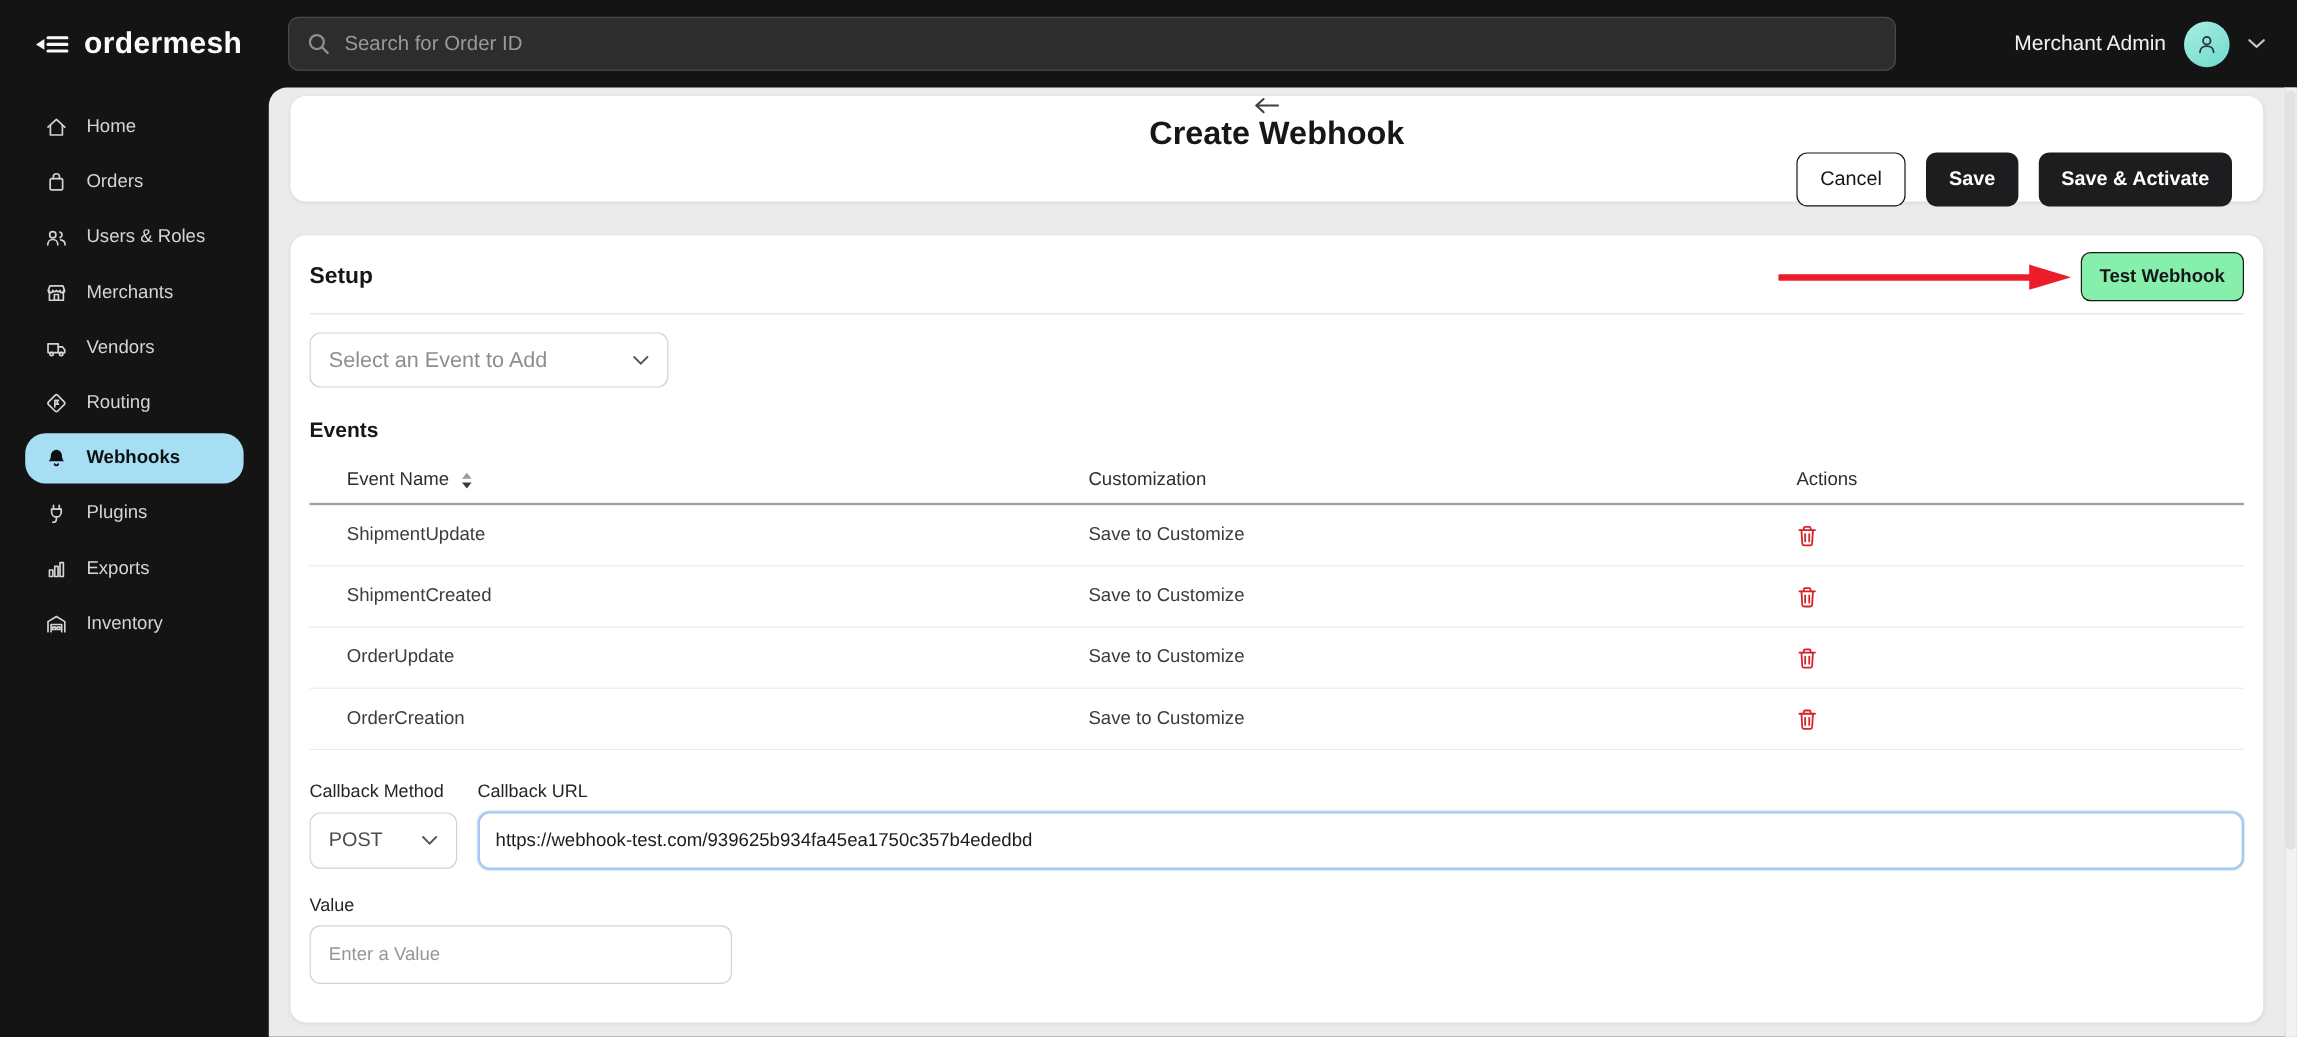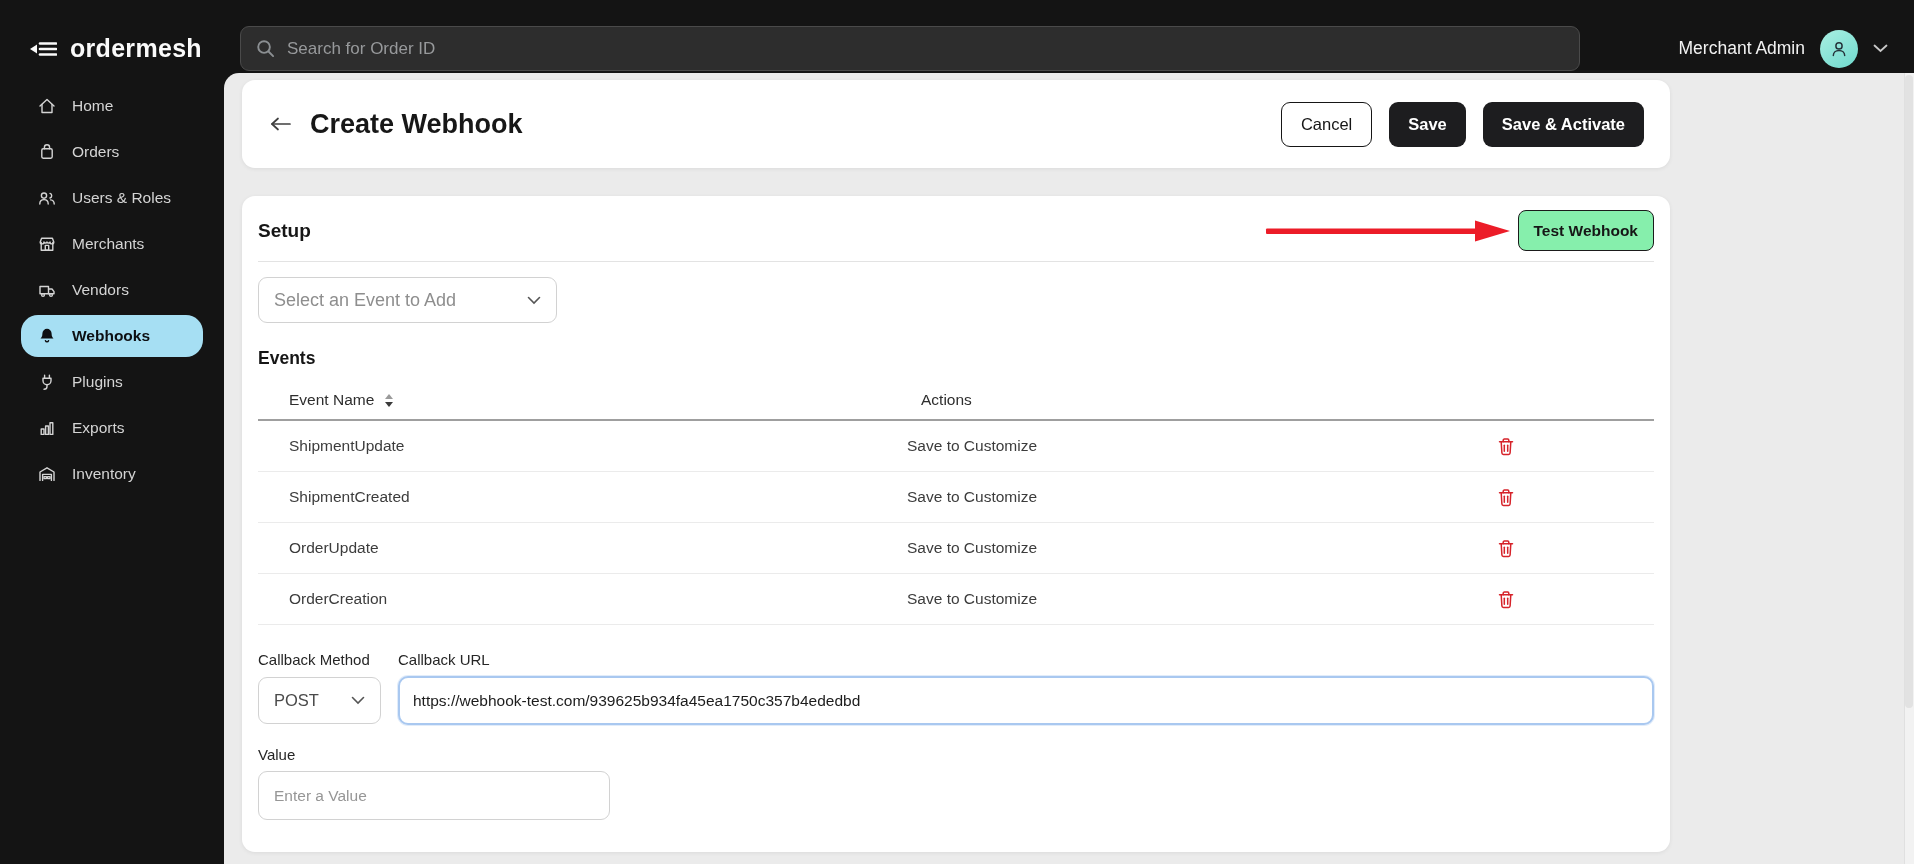--- a/index.html
+++ b/index.html
@@ -1,20 +1,20 @@
 <!DOCTYPE html>
 <html><head>
 <meta charset="utf-8">
 <style>
   * { margin:0; padding:0; box-sizing:border-box; }
   html,body { width:1914px; height:864px; overflow:hidden; background:#141414;
               font-family:"Liberation Sans", sans-serif; }
 
   
-  .topbar { position:absolute; left:0; top:12px; width:1914px; height:94px; background:#141414; }
+  .topbar { position:absolute; left:0; top:0; width:1914px; height:94px; background:#141414; }
   .logo-area { position:absolute; left:30px; top:0; height:73px; display:flex; align-items:center; gap:13px; }
   .logo-text { color:#fafafa; font-size:25px; font-weight:800; letter-spacing:.3px; }
   .searchbar { position:absolute; left:240px; top:14px; width:1340px; height:45px; background:#2d2d2d;
                border:1px solid #4a4a4a; border-radius:9px; display:flex; align-items:center; padding:0 15px; gap:12px; }
   .searchbar input { flex:1; background:transparent; border:none; outline:none; color:#22c55e; font-size:17px;
                      font-family:"Liberation Sans", sans-serif; }
   .searchbar input::placeholder { color:#97999b; }
   .user-area { position:absolute; right:26px; top:0; height:73px; display:flex; align-items:center; gap:15px; }
   .user-name { color:#f2f2f2; font-size:17.5px; }
   .avatar { width:38px; height:38px; border-radius:50%; background:linear-gradient(145deg,#a9efe2,#6fd9cd);
@@ -28,22 +28,22 @@
   .side-item.active { background:#a6dff3; color:#0d0f12; font-weight:700; border-radius:17px;
                       margin:2px 21px; padding-left:16px; height:42px; }
 
   
   .main { position:absolute; left:224px; top:73px; right:0; bottom:0; background:#ebebeb;
           border-top-left-radius:15px; }
   .scroll-track { position:absolute; right:0; top:0; width:10px; bottom:0; background:#f2f2f2;
                   border-left:1px solid #e0e0e0; }
   .scroll-thumb { position:absolute; top:2px; right:1px; width:8px; height:80%; background:#e2e2e2; border-radius:4px; }
 
-  .card { position:absolute; left:18px; width:1428px; background:#fff; border-radius:13px;
-          box-shadow:0 1px 4px rgba(0,0,0,.07); }
+  .card { position:absolute; left:18px; width:1644px; background:#fff; border-radius:13px;
+          box-shadow:0 1px 4px rgba(0,0,0,.07);flex-direction:column; }
 
   
   .card-header { top:7px; height:88px; display:flex; align-items:center; padding:0 26px; }
   .back-btn { margin-right:18px; display:flex; align-items:center; cursor:pointer; }
   .page-title { font-size:27px; font-weight:700; color:#171717; }
   .header-actions { margin-left:auto; display:flex; gap:17px; align-items:flex-start; }
   .btn { height:45px; border-radius:9px; font-size:16.5px; display:flex; align-items:center;
          padding:0 19px; cursor:pointer; white-space:nowrap; }
   .btn-outline { background:#fff; border:1px solid #161616; color:#161616; font-weight:500; }
   .btn-dark { background:#1d1d1f; color:#fff; border:none; font-weight:600; }
@@ -160,20 +160,27 @@
   </div>
   <div class="side-item">
     <svg width="20" height="20" viewBox="0 0 20 20" fill="none" stroke="currentColor" stroke-width="1.4" stroke-linejoin="round" stroke-linecap="round">
         <path d="M3 6.5 H11.5 V13.8 H3 Z"></path>
         <path d="M11.5 9 H15 l2 2.6 v2.2 h-5.5"></path>
         <circle cx="6" cy="15" r="1.4"></circle>
         <circle cx="14" cy="15" r="1.4"></circle>
       </svg>
     <span>Vendors</span>
   </div>
+  <div class="side-item">
+    <svg width="20" height="20" viewBox="0 0 20 20" fill="none" stroke="currentColor" stroke-width="1.4" stroke-linejoin="round" stroke-linecap="round">
+        <rect x="4.6" y="4.6" width="10.8" height="10.8" rx="1.6" transform="rotate(45 10 10)"></rect>
+        <path d="M8.7 13 V7.6 h3 l-1.2 1.6 1.2 1.6 h-3"></path>
+      </svg>
+    <span>Routing</span>
+  </div>
   <div class="side-item active">
     <svg width="20" height="20" viewBox="0 0 20 20">
         <path d="M10 2.8 a4.6 4.6 0 0 1 4.6 4.6 c0 3.1 1 4.2 1.9 5 H3.5 c.9-.8 1.9-1.9 1.9-5 A4.6 4.6 0 0 1 10 2.8 Z" fill="currentColor"></path>
         <path d="M8.5 14.8 a1.6 1.6 0 0 0 3 0" fill="none" stroke="currentColor" stroke-width="1.5" stroke-linecap="round"></path>
       </svg>
     <span>Webhooks</span>
   </div>
   <div class="side-item">
     <svg width="20" height="20" viewBox="0 0 20 20" fill="none" stroke="currentColor" stroke-width="1.4" stroke-linejoin="round" stroke-linecap="round">
         <path d="M7.6 3.2 v3 M12.4 3.2 v3"></path>
@@ -245,20 +252,21 @@
       <div class="t-head">
         <div class="c1">
           <span>Event Name</span>
           <span class="sort-icon">
             <svg width="10" height="15" viewBox="0 0 10 15">
                 <path d="M5 1 L9 6 H1 Z" fill="#9a9a9a"></path>
                 <path d="M1 9 H9 L5 14 Z" fill="#3a3a3a"></path>
               </svg>
           </span>
         </div>
+        <div>Customization</div>
         <div class="c3">Actions</div>
       </div>
 
       <div class="t-row">
         <div class="c1">ShipmentUpdate</div>
         <div>Save to Customize</div>
         <div class="c3">
             <span class="trash-btn">
           <svg width="18" height="19" viewBox="0 0 18 19" fill="none" stroke="#d6232a" stroke-width="1.5" stroke-linecap="round" stroke-linejoin="round">
                 <path d="M2.5 4.8 h13"></path>

